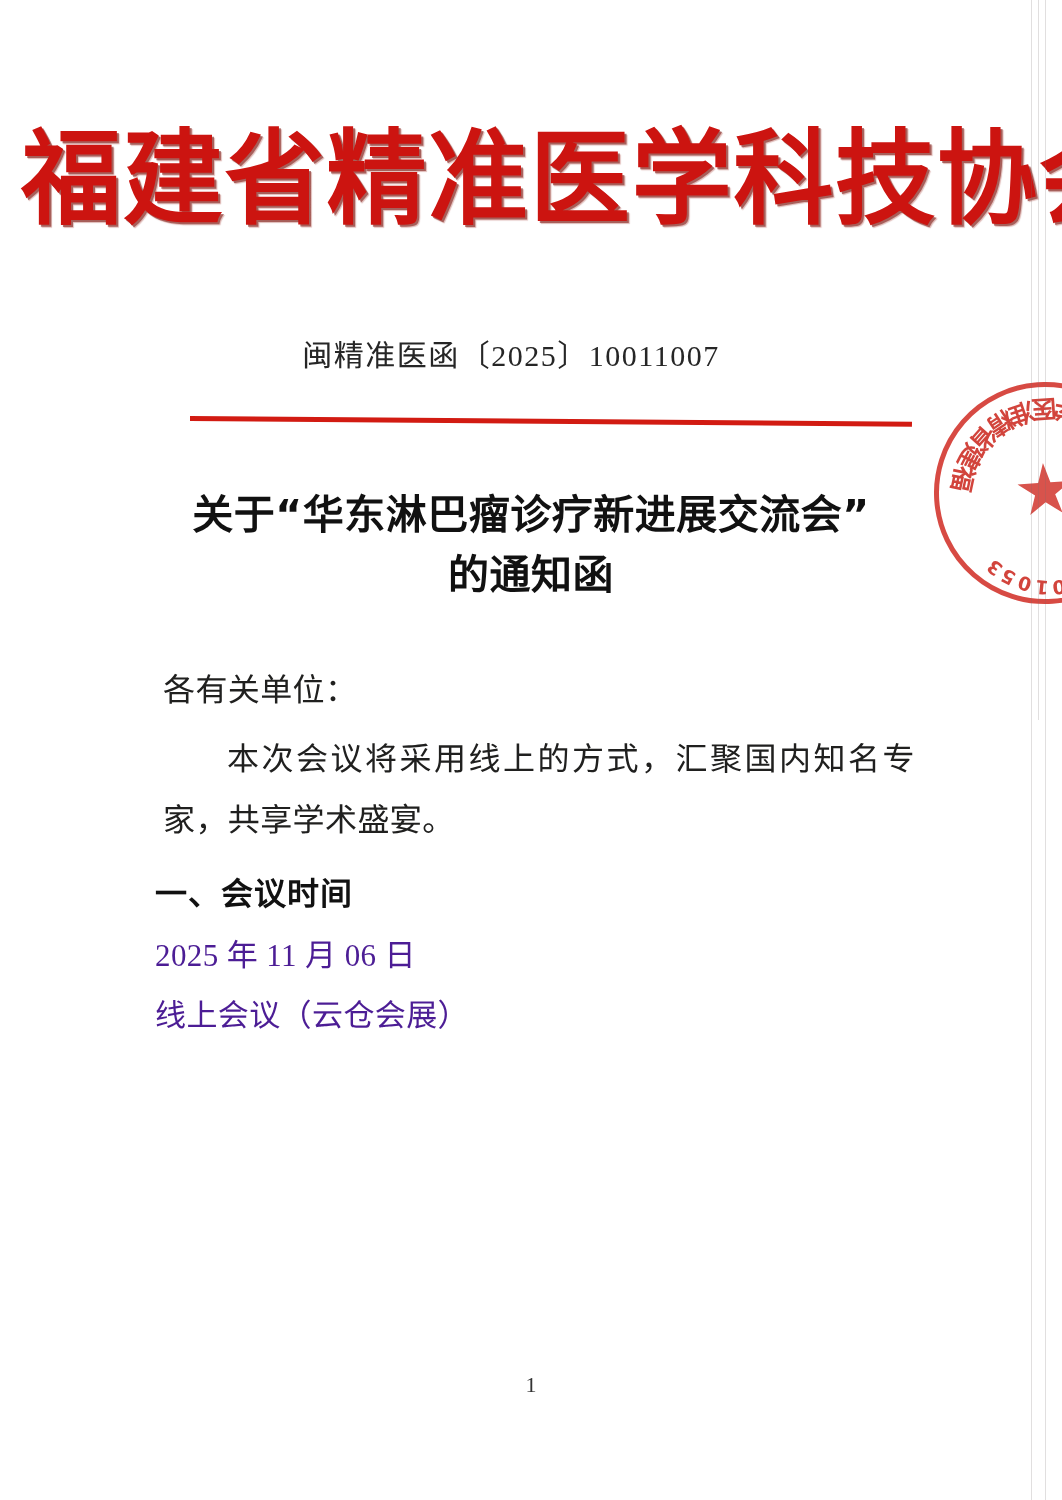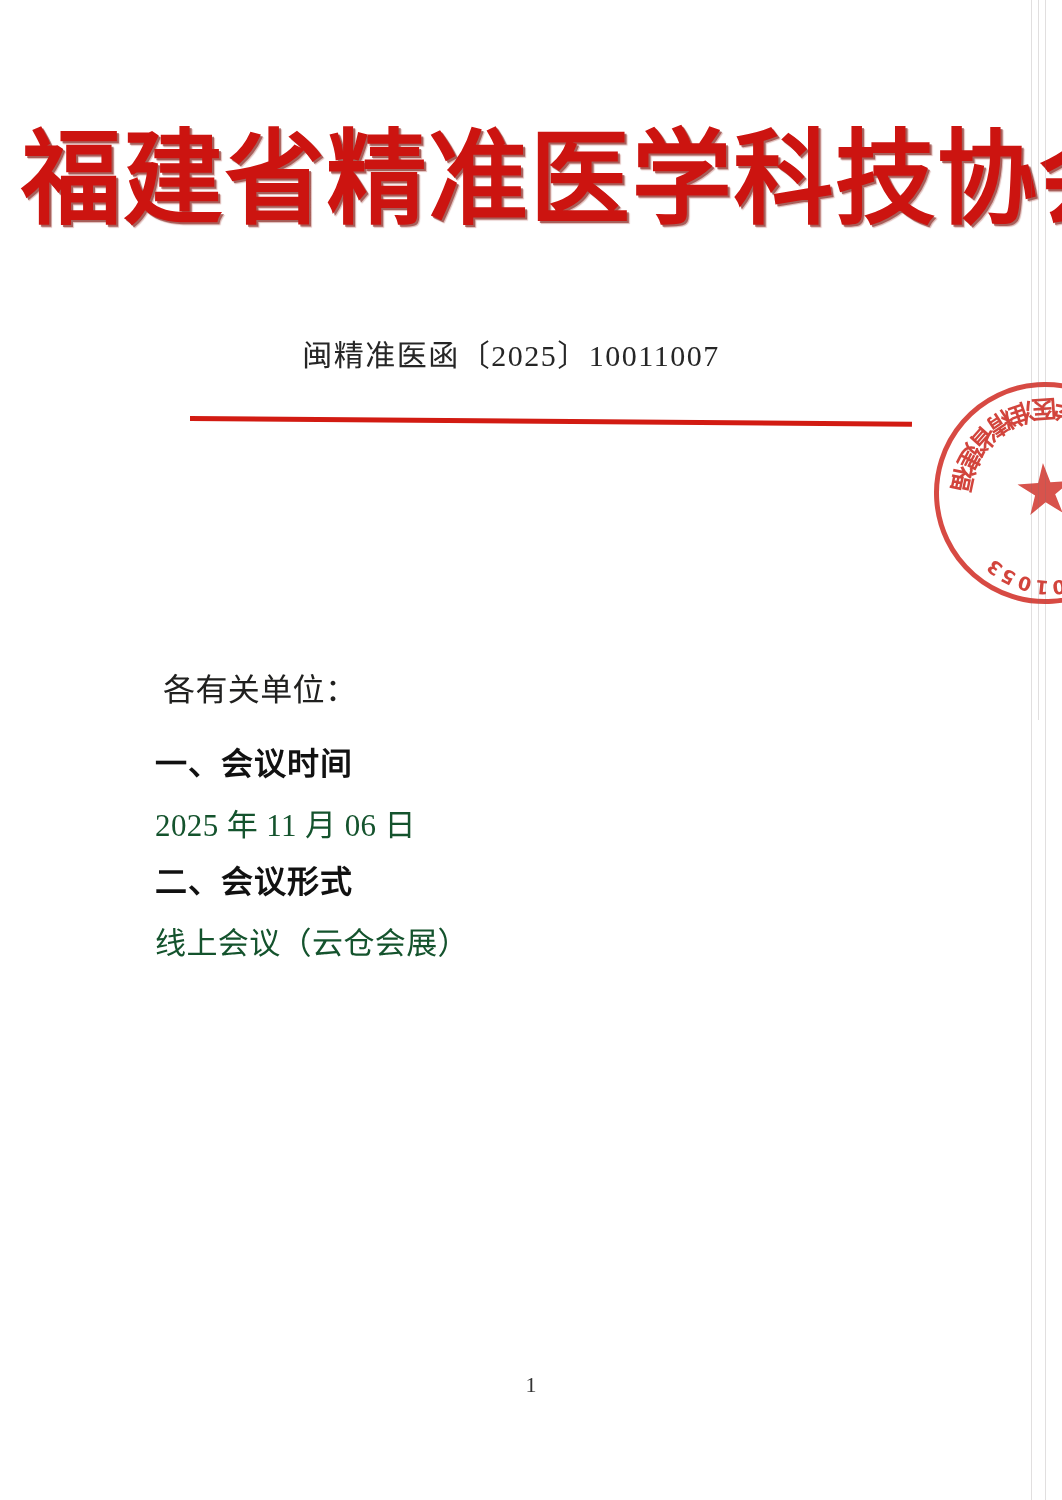--- a/index.html
+++ b/index.html
@@ -113,21 +113,21 @@
     font-size: 32px;
     line-height: 58px;
     letter-spacing: 1px;
     color: #111111;
     margin: 0;
   }
   .section-body {
     font-size: 31px;
     line-height: 60px;
     letter-spacing: 0.4px;
-    color: #14532d;
+    color: #4c1d95;
     margin: 0;
   }
 
   
   .page-number {
     position: absolute;
     left: 0;
     top: 1372px;
     width: 1062px;
     text-align: center;
@@ -223,34 +223,38 @@
 <body>
 
 <div id="page">
 
   <div class="letterhead">福建省精准医学科技协会</div>
 
   <div class="doc-number">闽精准医函〔2025〕10011007</div>
 
   <div class="red-rule"></div>
 
+  <div class="doc-title">
+    <span class="ln ln1">关于“华东淋巴瘤诊疗新进展交流会”</span>
+    <span class="ln ln2">的通知函</span>
+  </div>
 
   <div class="body-block">
 
     <p class="p salutation">各有关单位：</p>
 
 
+    <p class="p indent">本次会议将采用线上的方式，汇聚国内知名专家，共享学术盛宴。</p>
 
 
     <div class="gap-sm"></div>
 
     <p class="section-head">一、会议时间</p>
     <p class="section-body">2025 年 11 月 06 日</p>
 
-    <p class="section-head">二、会议形式</p>
     <p class="section-body">线上会议（云仓会展）</p>
   </div>
 
   <div class="seal-wrap">
     <div class="seal">
       <div class="seal-arc-text">
           <span>
             <i style="left: -83.6298px; top: -23.9804px; transform: translate(-50%, -50%) rotate(106deg);">福</i>
           </span>
           <span>

